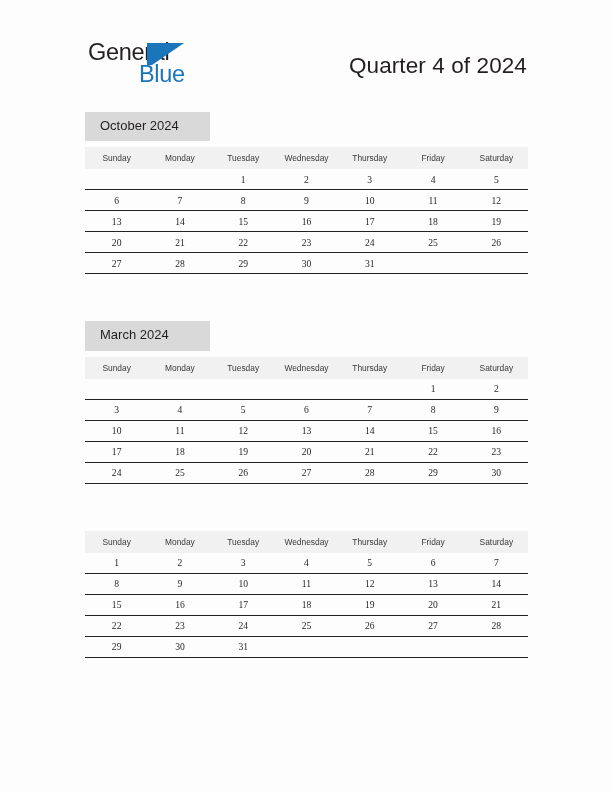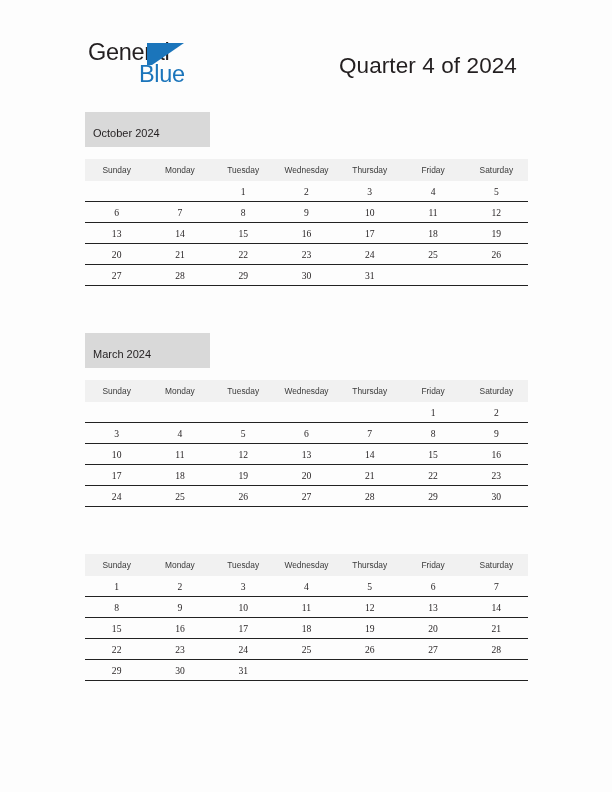--- a/index.html
+++ b/index.html
@@ -78,21 +78,21 @@
     left: 5px;
     top: 0;
     width: 0;
     height: 0;
     border-left: 32px solid #1b75bb;
     border-bottom: 22px solid transparent;
   }
 
   .page-title {
     position: absolute;
-    right: 95px;
+    right: 85px;
     top: 53px;
     font-size: 22.5px;
     color: #231f20;
     font-family: "Liberation Sans", sans-serif;
     white-space: nowrap;
     letter-spacing: 0.1px;
   }
 
   
   .months {
@@ -108,34 +108,33 @@
   }
 
   .month-title-bar {
     display: inline-block;
     background: #d9d9d9;
     padding: 7px 0 8px 0;
     width: 125px;
     box-sizing: content-box;
   }
   .month-title {
-    font-size: 11px;
+    font-size: 13px;
     color: #231f20;
-    padding-left: 8px;
+    padding-left: 15px;
     font-family: "Liberation Sans", sans-serif;
     white-space: nowrap;
     line-height: 1.1;
-    margin-top: 8px;
   }
 
   table.cal {
     width: 443px;
     border-collapse: collapse;
     table-layout: fixed;
-    margin-top: 12px;
+    margin-top: 6px;
   }
 
   table.cal th {
     background: #f1f1f1;
     font-size: 8.4px;
     font-weight: normal;
     color: #3a3a3a;
     text-align: center;
     padding: 6px 0 6px 0;
     font-family: "Liberation Sans", sans-serif;

